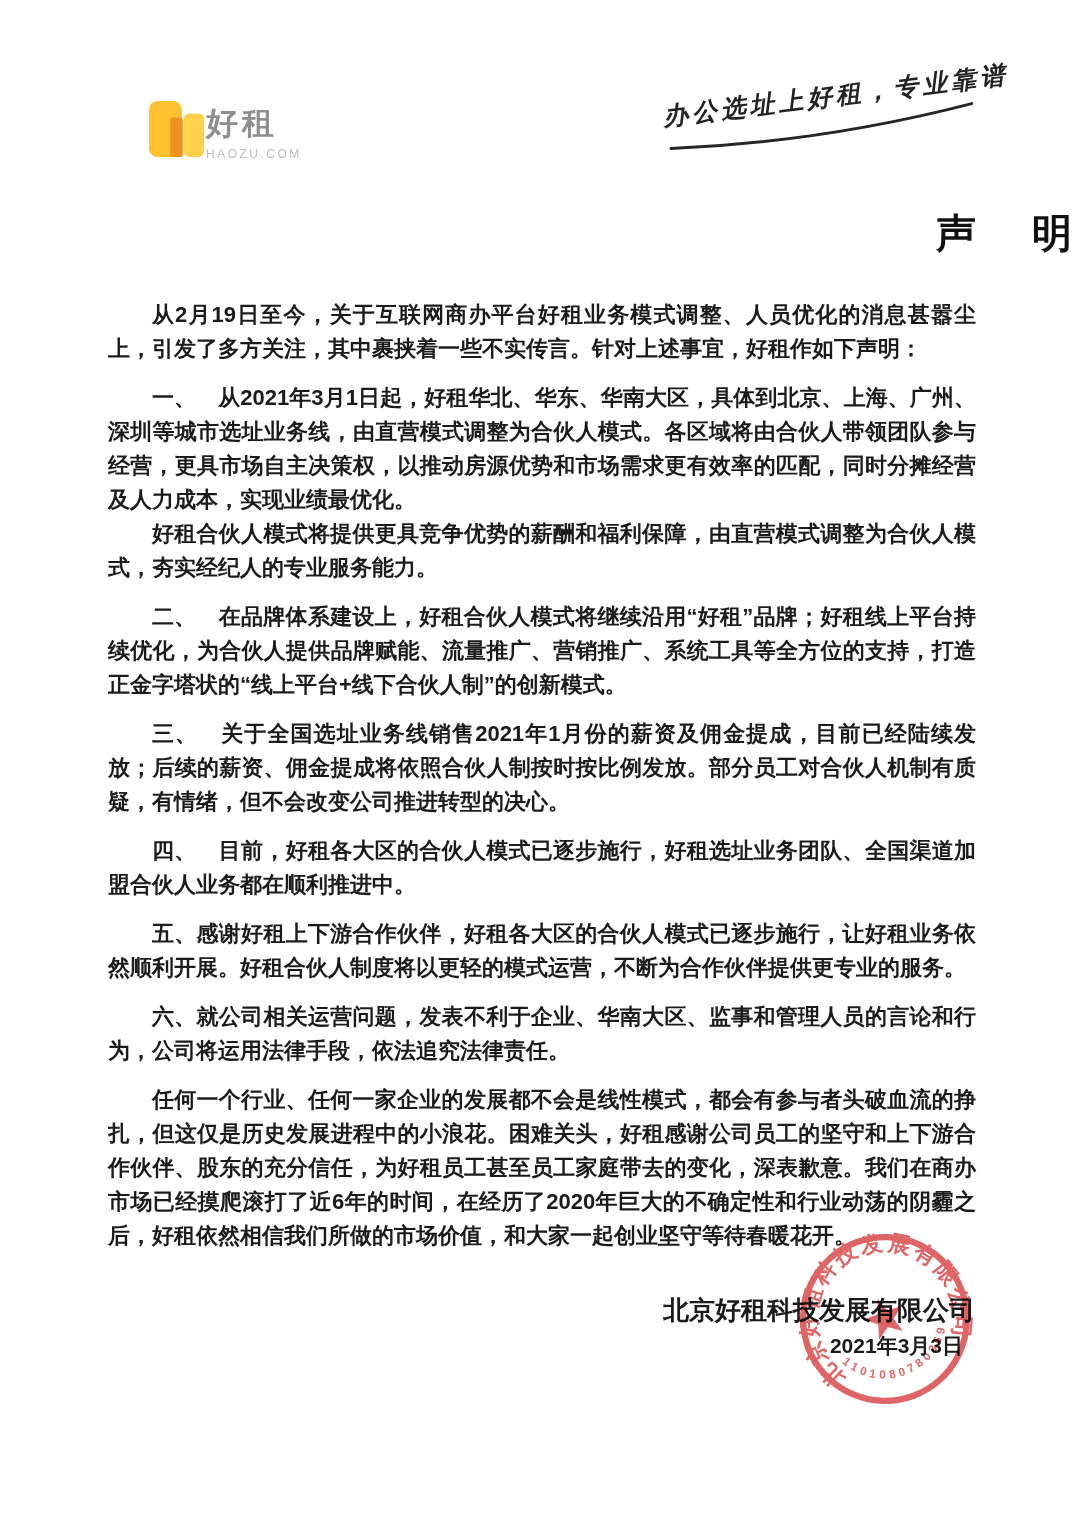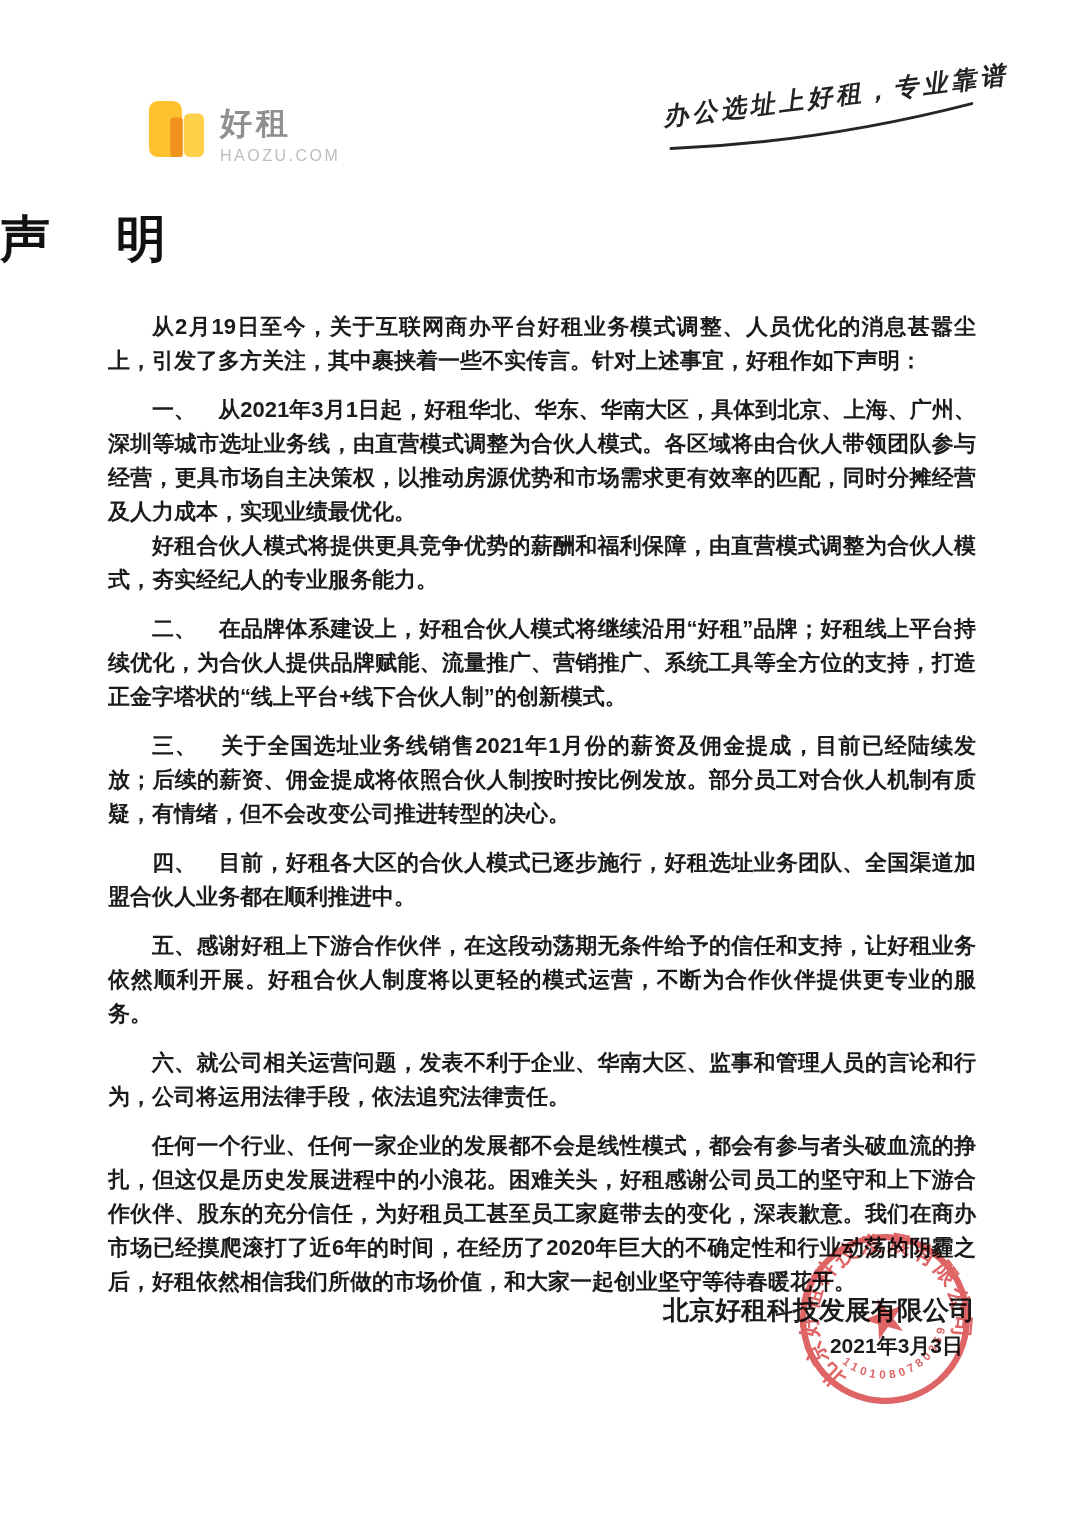--- a/index.html
+++ b/index.html
@@ -4,48 +4,48 @@
 <style>
   * { margin:0; padding:0; box-sizing:border-box; }
   html,body { background:#ffffff; }
   body { font-family:"Liberation Sans", sans-serif; }
   .page {
     position:relative; width:1080px; height:1527px; margin:0 auto;
     background:#ffffff; color:#1b1b1b; overflow:hidden;
   }
 
   
-  .logo { position:absolute; left:148px; top:98px; display:flex; align-items:flex-start; gap:14px; }
+  .logo { position:absolute; left:148px; top:98px; display:flex; align-items:flex-start; }
   .logo-icon { width:58px; height:62px; display:block; }
   .logo-word { font-size:32px; font-weight:600; color:#8f8f8f; letter-spacing:4px; line-height:1.1; margin-top:8px; }
-  .logo-domain { font-size:16px; color:#bcbcbc; letter-spacing:2.5px; margin-top:6px; }
+  .logo-domain { font-size:12px; color:#bcbcbc; letter-spacing:2.5px; margin-top:6px; }
 
   .slogan {
     position:absolute; left:668px; top:100px; width:320px;
     transform:rotate(-7deg); transform-origin:left bottom;
     text-align:center;
   }
   .slogan-text {
     font-size:25px; font-weight:700; font-style:italic; color:#222;
     letter-spacing:4px; white-space:nowrap; display:block;
   }
   .slogan-underline { display:block; margin-top:2px; width:312px; height:22px; }
 
   
   .doc-title {
     position:absolute; top:206px; left:0; width:100%;
-    text-align:left; font-size:50px; font-weight:800;
+    text-align:right; font-size:40px; font-weight:800;
     letter-spacing:8px; color:#111;
   }
 
   
   .doc-body {
     position:absolute; left:108px; top:298px; width:868px;
     font-size:22px; line-height:34px; font-weight:600;
-    text-align:justify; color:#1b1b1b;margin-top:12px;
+    text-align:justify; color:#1b1b1b;
   }
   .doc-body p { text-indent:2em; }
   .doc-body p.gap { margin-top:15px; }
 
   
   .signature {
     position:absolute; right:105px; top:1292px; text-align:right;
     font-weight:600; color:#1b1b1b; z-index:1;
   }
   .signature .company { font-size:26px; line-height:36px; }
@@ -84,21 +84,21 @@
 
   <h1 class="doc-title">声　明</h1>
 
   <main class="doc-body">
     <p>从2月19日至今，关于互联网商办平台好租业务模式调整、人员优化的消息甚嚣尘上，引发了多方关注，其中裹挟着一些不实传言。针对上述事宜，好租作如下声明：</p>
     <p class="gap">一、　从2021年3月1日起，好租华北、华东、华南大区，具体到北京、上海、广州、深圳等城市选址业务线，由直营模式调整为合伙人模式。各区域将由合伙人带领团队参与经营，更具市场自主决策权，以推动房源优势和市场需求更有效率的匹配，同时分摊经营及人力成本，实现业绩最优化。</p>
     <p>好租合伙人模式将提供更具竞争优势的薪酬和福利保障，由直营模式调整为合伙人模式，夯实经纪人的专业服务能力。</p>
     <p class="gap">二、　在品牌体系建设上，好租合伙人模式将继续沿用“好租”品牌；好租线上平台持续优化，为合伙人提供品牌赋能、流量推广、营销推广、系统工具等全方位的支持，打造正金字塔状的“线上平台+线下合伙人制”的创新模式。</p>
     <p class="gap">三、　关于全国选址业务线销售2021年1月份的薪资及佣金提成，目前已经陆续发放；后续的薪资、佣金提成将依照合伙人制按时按比例发放。部分员工对合伙人机制有质疑，有情绪，但不会改变公司推进转型的决心。</p>
     <p class="gap">四、　目前，好租各大区的合伙人模式已逐步施行，好租选址业务团队、全国渠道加盟合伙人业务都在顺利推进中。</p>
-    <p class="gap">五、感谢好租上下游合作伙伴，在这段动荡期无条件给予的信任和支持，让好租业务依然顺利开展。好租合伙人制度将以更轻的模式运营，不断为合作伙伴提供更专业的服务。</p>
+    <p class="gap">五、感谢好租上下游合作伙伴，好租各大区的合伙人模式已逐步施行，让好租业务依然顺利开展。好租合伙人制度将以更轻的模式运营，不断为合作伙伴提供更专业的服务。</p>
     <p class="gap">六、就公司相关运营问题，发表不利于企业、华南大区、监事和管理人员的言论和行为，公司将运用法律手段，依法追究法律责任。</p>
     <p class="gap">任何一个行业、任何一家企业的发展都不会是线性模式，都会有参与者头破血流的挣扎，但这仅是历史发展进程中的小浪花。困难关头，好租感谢公司员工的坚守和上下游合作伙伴、股东的充分信任，为好租员工甚至员工家庭带去的变化，深表歉意。我们在商办市场已经摸爬滚打了近6年的时间，在经历了2020年巨大的不确定性和行业动荡的阴霾之后，好租依然相信我们所做的市场价值，和大家一起创业坚守等待春暖花开。</p>
   </main>
 
   <div class="signature">
     <div class="company">北京好租科技发展有限公司</div>
     <div class="date">2021年3月3日</div>
   </div>
 
   <div class="seal">

